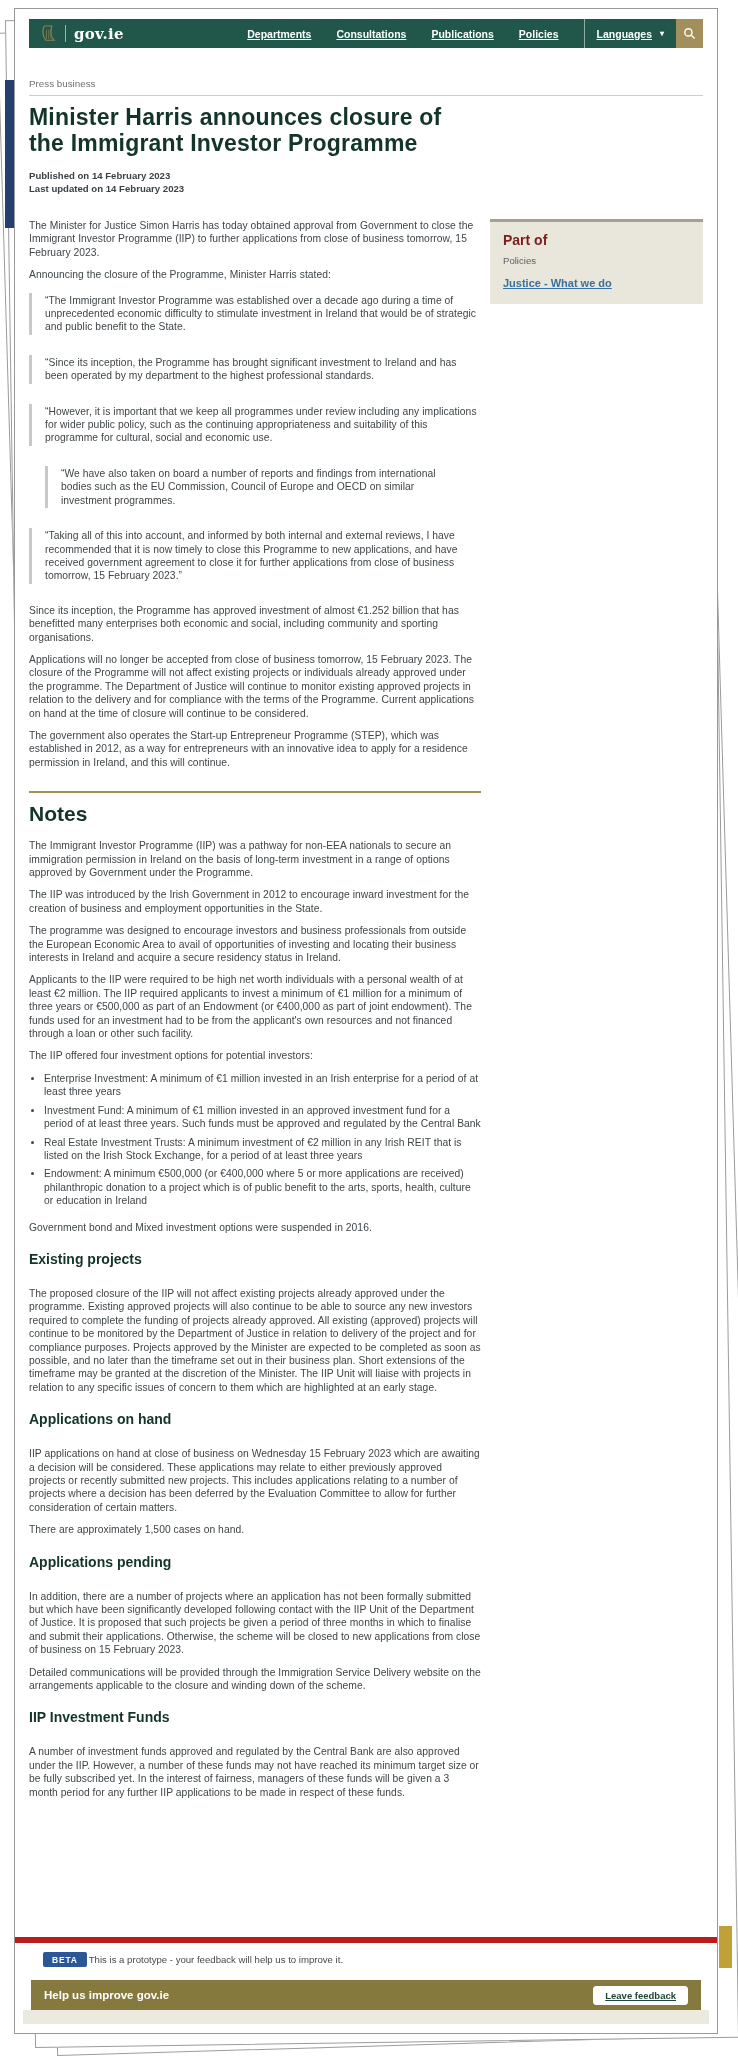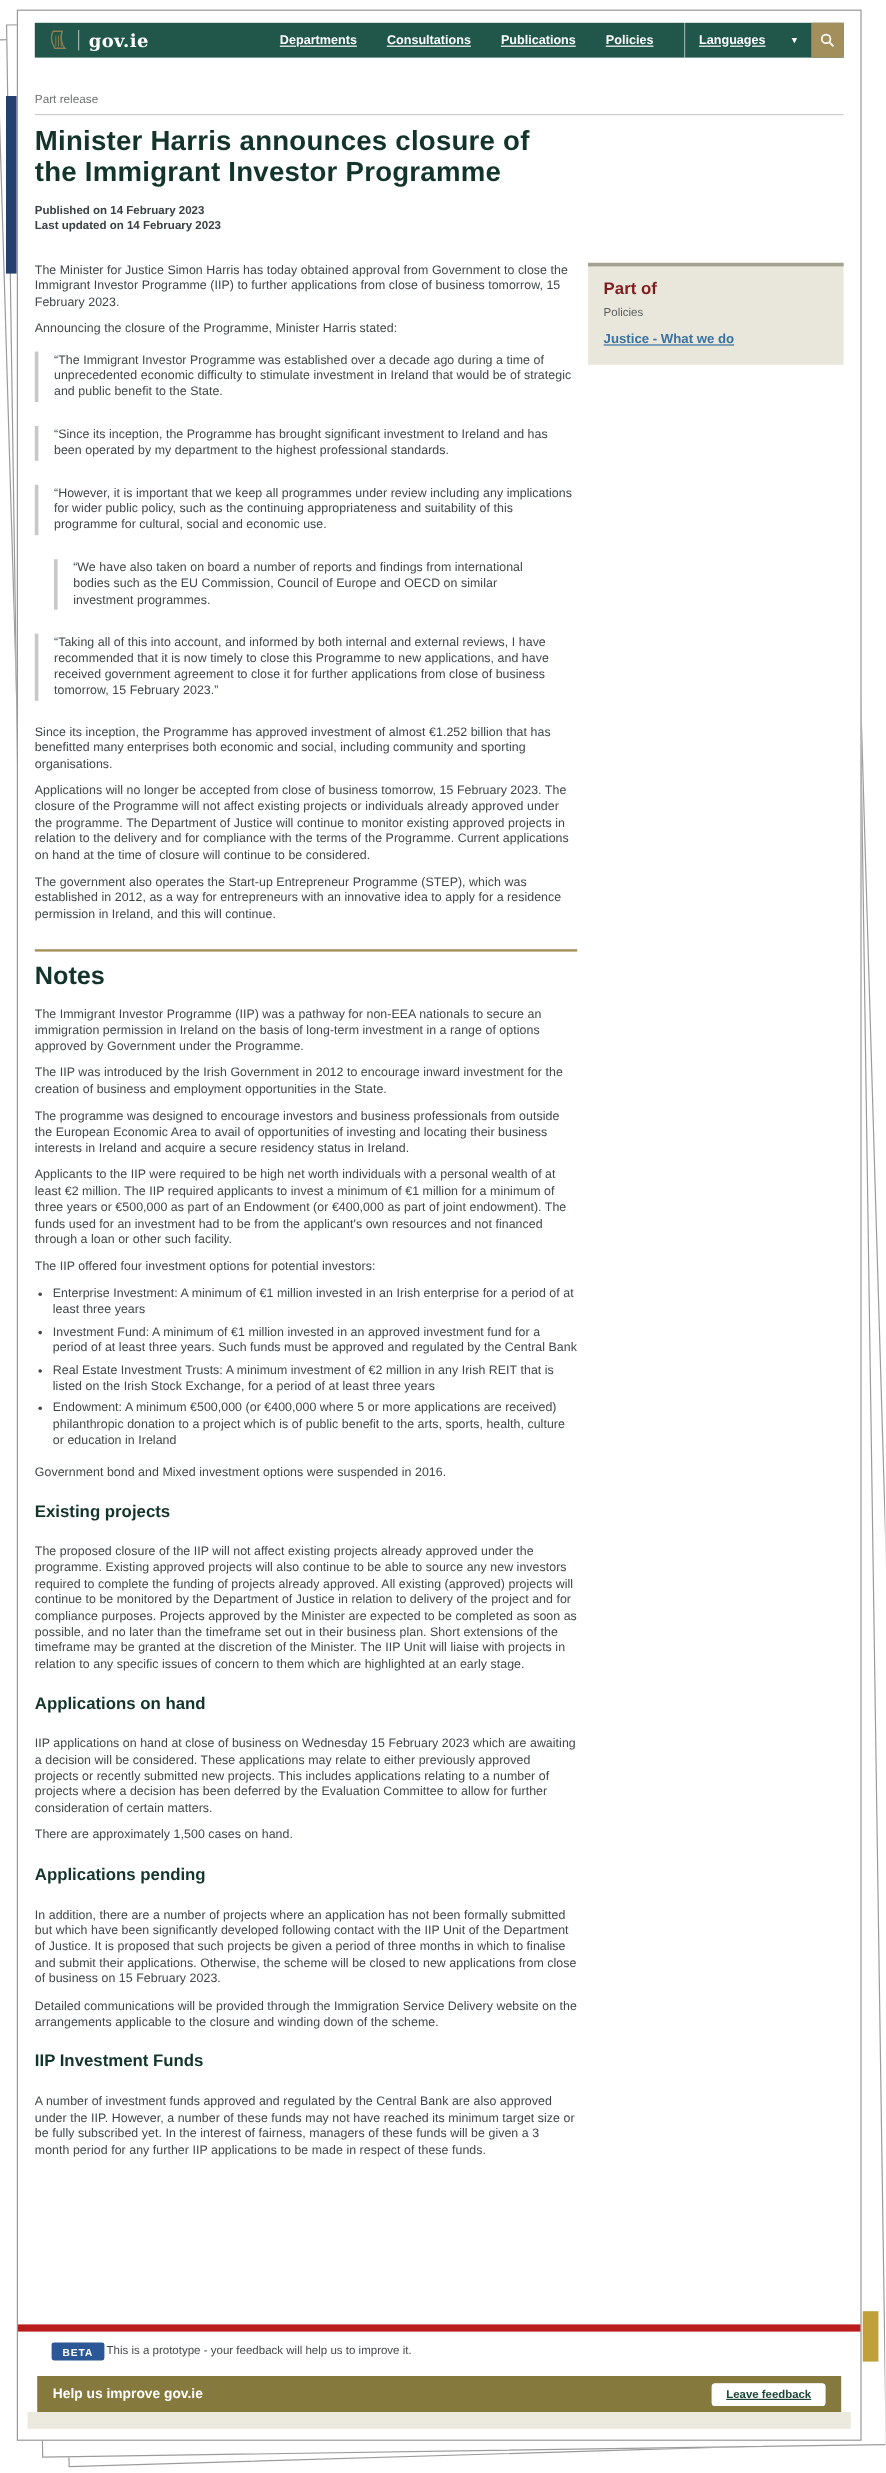--- a/index.html
+++ b/index.html
@@ -12,21 +12,21 @@
   .card{position:absolute;left:14px;top:8px;width:704px;height:2026px;background:#fff;border:1px solid #989898;
         z-index:3;display:flex;flex-direction:column;box-sizing:border-box;}
   
   .site-header{margin:10px 14px 0;height:29px;background:#20574a;display:flex;align-items:center;padding-left:13px;flex:none;}
   .logo-wrap{display:flex;align-items:center;gap:8px;}
   .logo-divider{width:1px;height:17px;background:rgba(255,255,255,.55);}
   .logo-text{color:#fff;font-family:"DejaVu Serif",serif;font-weight:bold;font-size:15px;letter-spacing:.3px;}
   .nav-links{display:flex;gap:25px;margin-left:auto;align-items:flex-start;}
   .nav-link{color:#fff;font-size:10.5px;font-weight:bold;text-decoration:underline;cursor:pointer;white-space:nowrap;}
   .nav-sep{width:1px;height:29px;background:rgba(255,255,255,.5);margin:0 12px 0 25px;}
-  .languages{display:flex;align-items:center;gap:22px;color:#fff;font-size:10.5px;font-weight:bold;cursor:pointer;}
+  .languages{display:flex;align-items:center;gap:8px;color:#fff;font-size:10.5px;font-weight:bold;cursor:pointer;}
   .languages .lbl{text-decoration:underline;}
   .caret{font-size:8px;line-height:1;}
   .search-btn{width:27px;height:29px;background:#a28f5c;border:none;margin-left:12px;display:flex;align-items:center;justify-content:center;cursor:pointer;padding:0;}
   
   .content{flex:1;padding:0 14px;display:flex;flex-direction:column;}
   .kicker-row{margin-top:30px;padding-bottom:6px;border-bottom:1px solid #cdcdcd;font-size:9.8px;color:#6d7270;}
   .title{margin:9px 0 0;width:448px;font-size:23px;line-height:25.5px;color:#12342a;font-weight:bold;letter-spacing:.2px;}
   .meta{margin-top:13px;font-size:9.6px;line-height:13px;color:#3a4144;font-weight:bold;}
   .meta a{color:#3a70a0;text-decoration:underline;cursor:pointer;margin-left:3px;}
   .cols{display:flex;margin-top:24px;align-items:flex-start;}
@@ -97,21 +97,21 @@
         <span style="display:flex;">
           <svg viewBox="0 0 18 18" width="13" height="13">
             <circle cx="7.5" cy="7.5" r="5" fill="none" stroke="#fff" stroke-width="2"></circle>
             <line x1="11.5" y1="11.5" x2="16" y2="16" stroke="#fff" stroke-width="2"></line>
           </svg>
         </span>
       </button>
     </header>
 
     <div class="content">
-      <div class="kicker-row">Part release</div>
+      <div class="kicker-row">Press business</div>
       <h1 class="title">Minister Harris announces closure of the Immigrant Investor Programme</h1>
 
       <div class="meta">
         <div>Published on 14 February 2023</div>
         <div>Last updated on 14 February 2023</div>
       </div>
 
       <div class="cols">
         <div class="main-col">
 

